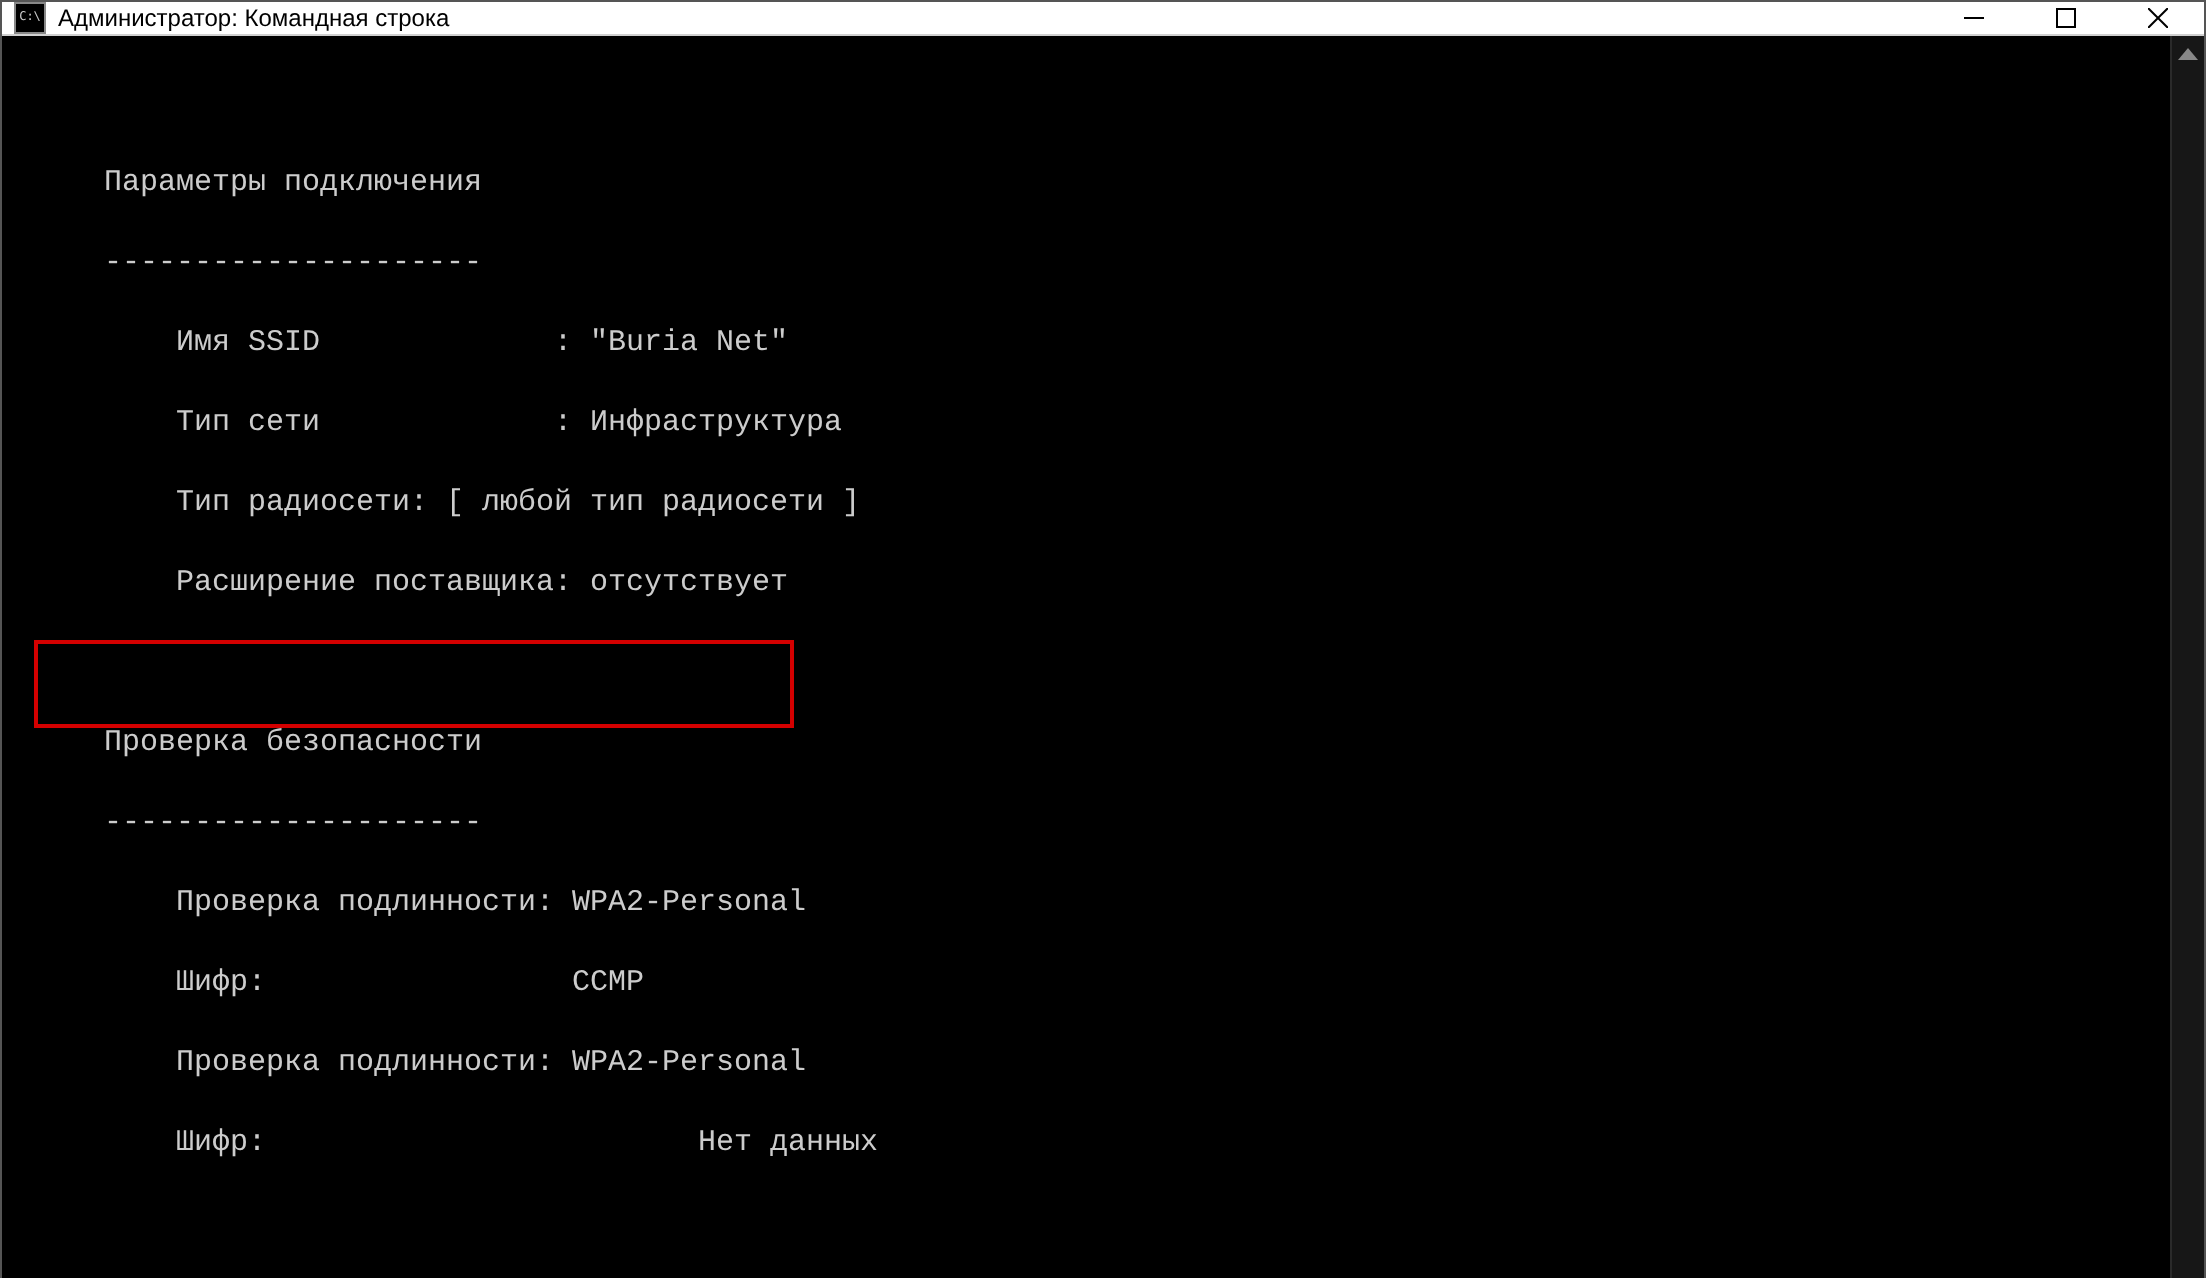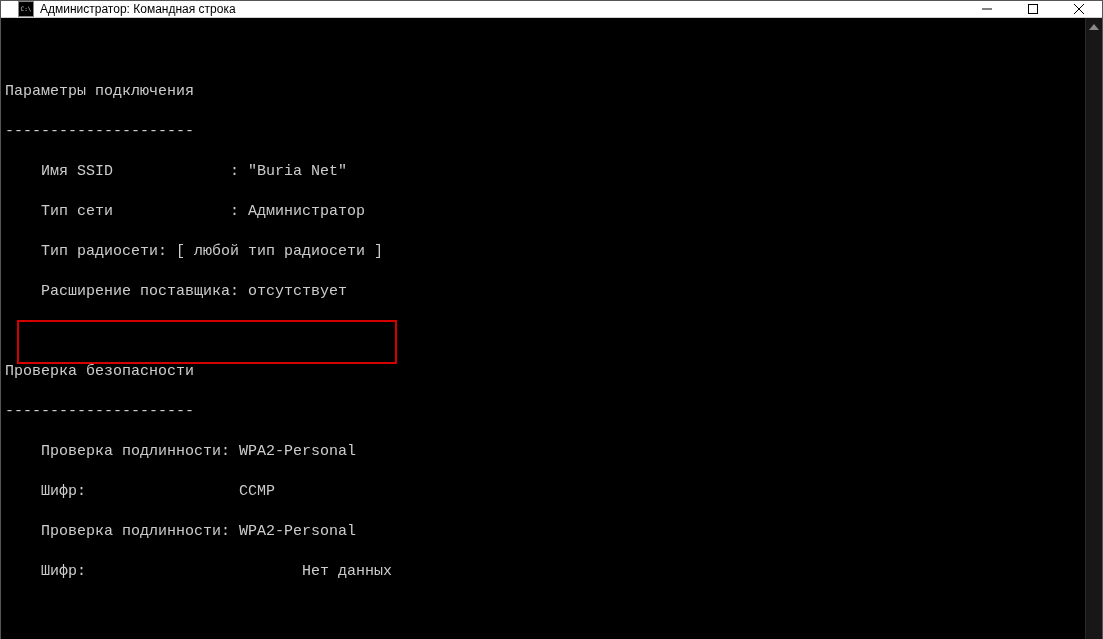--- a/index.html
+++ b/index.html
@@ -17,21 +17,21 @@
     background: #fff;
     display: flex;
     flex-direction: column;
     border: 1px solid #555;
   }
   .titlebar {
     height: 30px;
     background: #fff;
     display: flex;
     align-items: center;
-    padding: 0 0 0 17px;
+    padding: 0 0 0 6px;
     border-bottom: 1px solid #d0d0d0;
   }
   .app-icon {
     width: 16px;
     height: 16px;
     background: #000;
     border: 1px solid #888;
     margin-right: 6px;
     position: relative;
     display: flex;
@@ -103,21 +103,21 @@
     top: 86%;
     height: 58px;
     background: #4d4d4d;
   }
 
   .highlight-box {
     position: absolute;
     border: 2px solid #d40000;
     pointer-events: none;
   }
-  .line { height: 20px; }
+  .line { height: 20px; margin-left: 47px; }
 </style>
 </head>
 <body>
 
 <div class="window">
   <div class="titlebar">
     <div class="app-icon"></div>
     <div class="title-text">Администратор: Командная строка</div>
     <div class="win-buttons">
       <div class="win-btn">
@@ -138,21 +138,21 @@
       </div>
     </div>
   </div>
 
   <div class="client">
     <div class="console">
 <div class="line"></div>
 <div class="line">Параметры подключения</div>
 <div class="line">---------------------</div>
 <div class="line">    Имя SSID             : "Buria Net"</div>
-<div class="line">    Тип сети             : Администратор</div>
+<div class="line">    Тип сети             : Инфраструктура</div>
 <div class="line">    Тип радиосети: [ любой тип радиосети ]</div>
 <div class="line">    Расширение поставщика: отсутствует</div>
 <div class="line"></div>
 <div class="line">Проверка безопасности</div>
 <div class="line">---------------------</div>
 <div class="line">    Проверка подлинности: WPA2-Personal</div>
 <div class="line">    Шифр:                 CCMP</div>
 <div class="line">    Проверка подлинности: WPA2-Personal</div>
 <div class="line">    Шифр:                        Нет данных</div>
 

